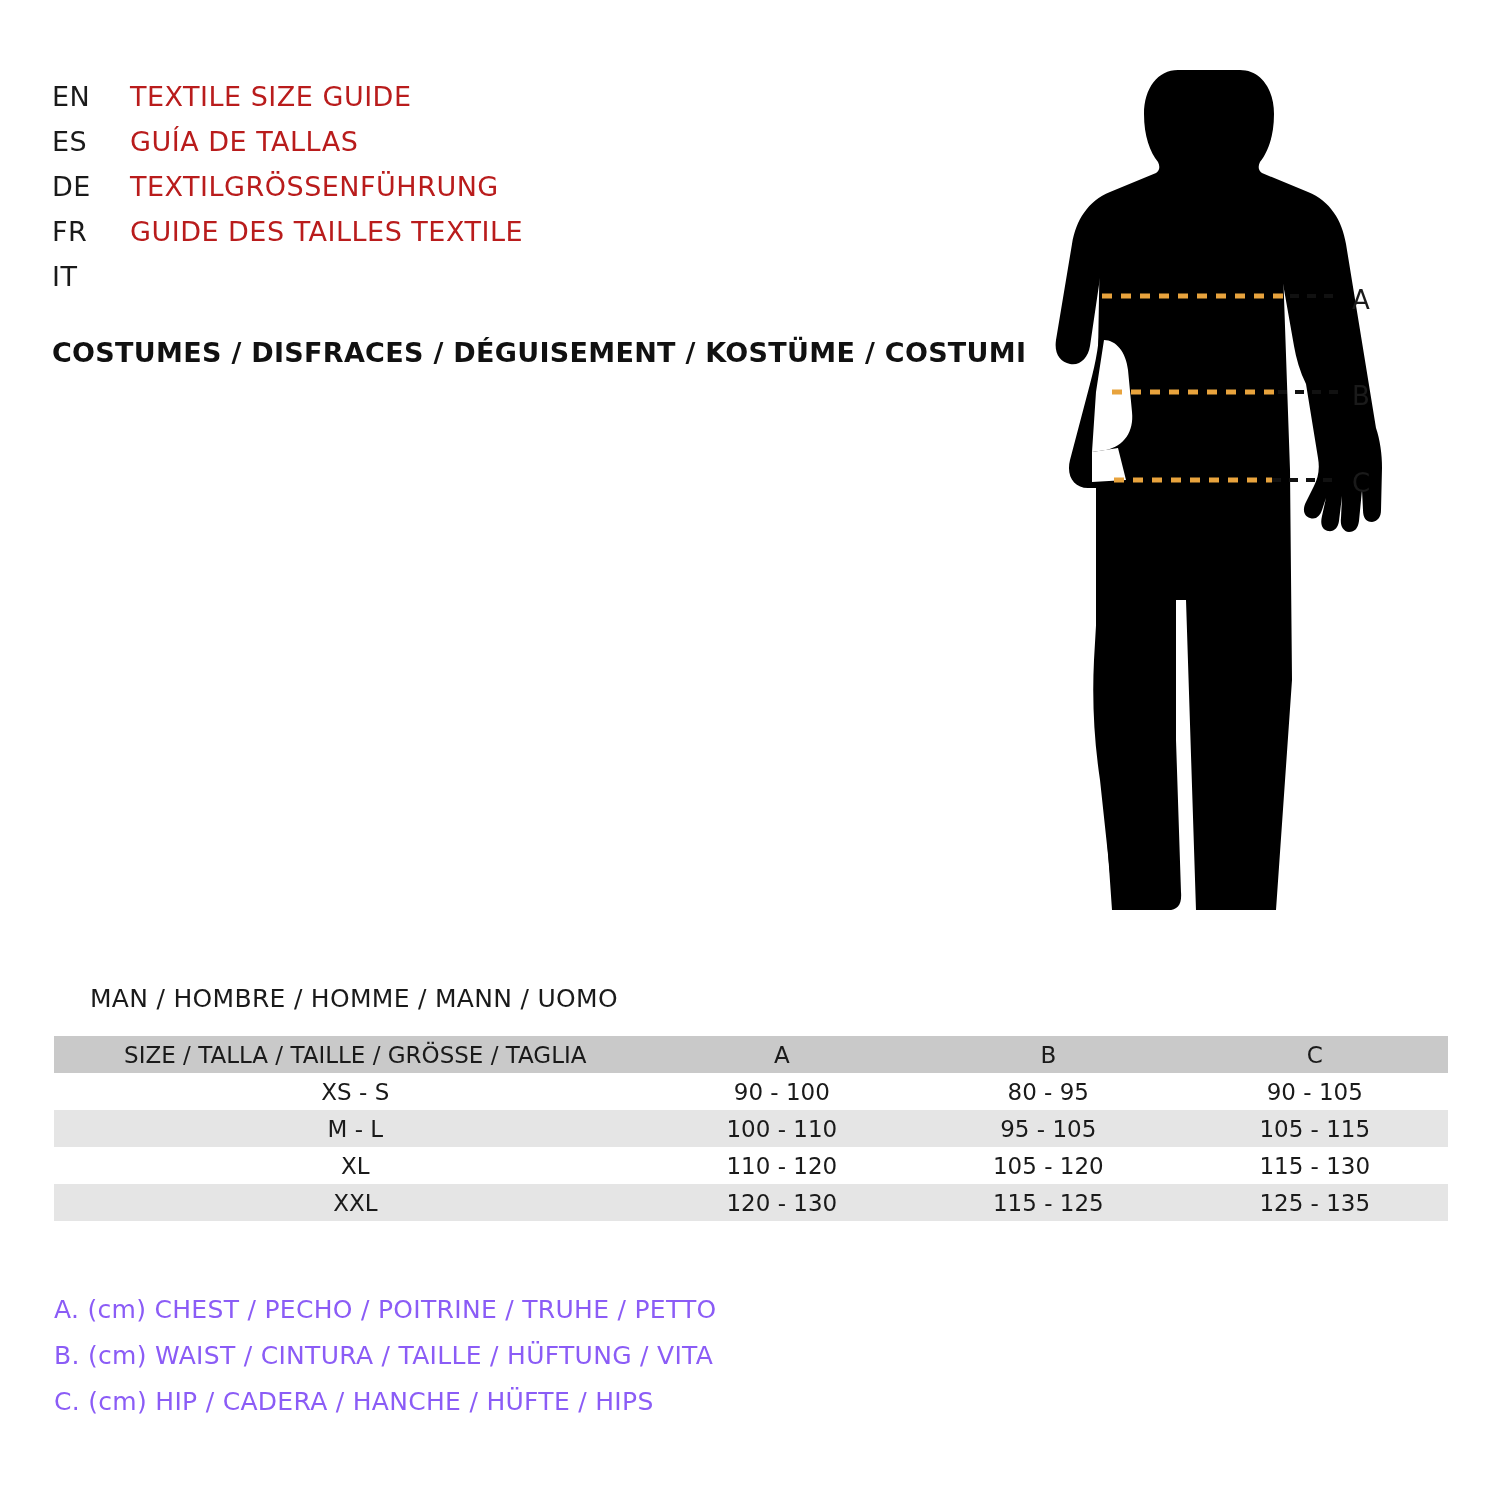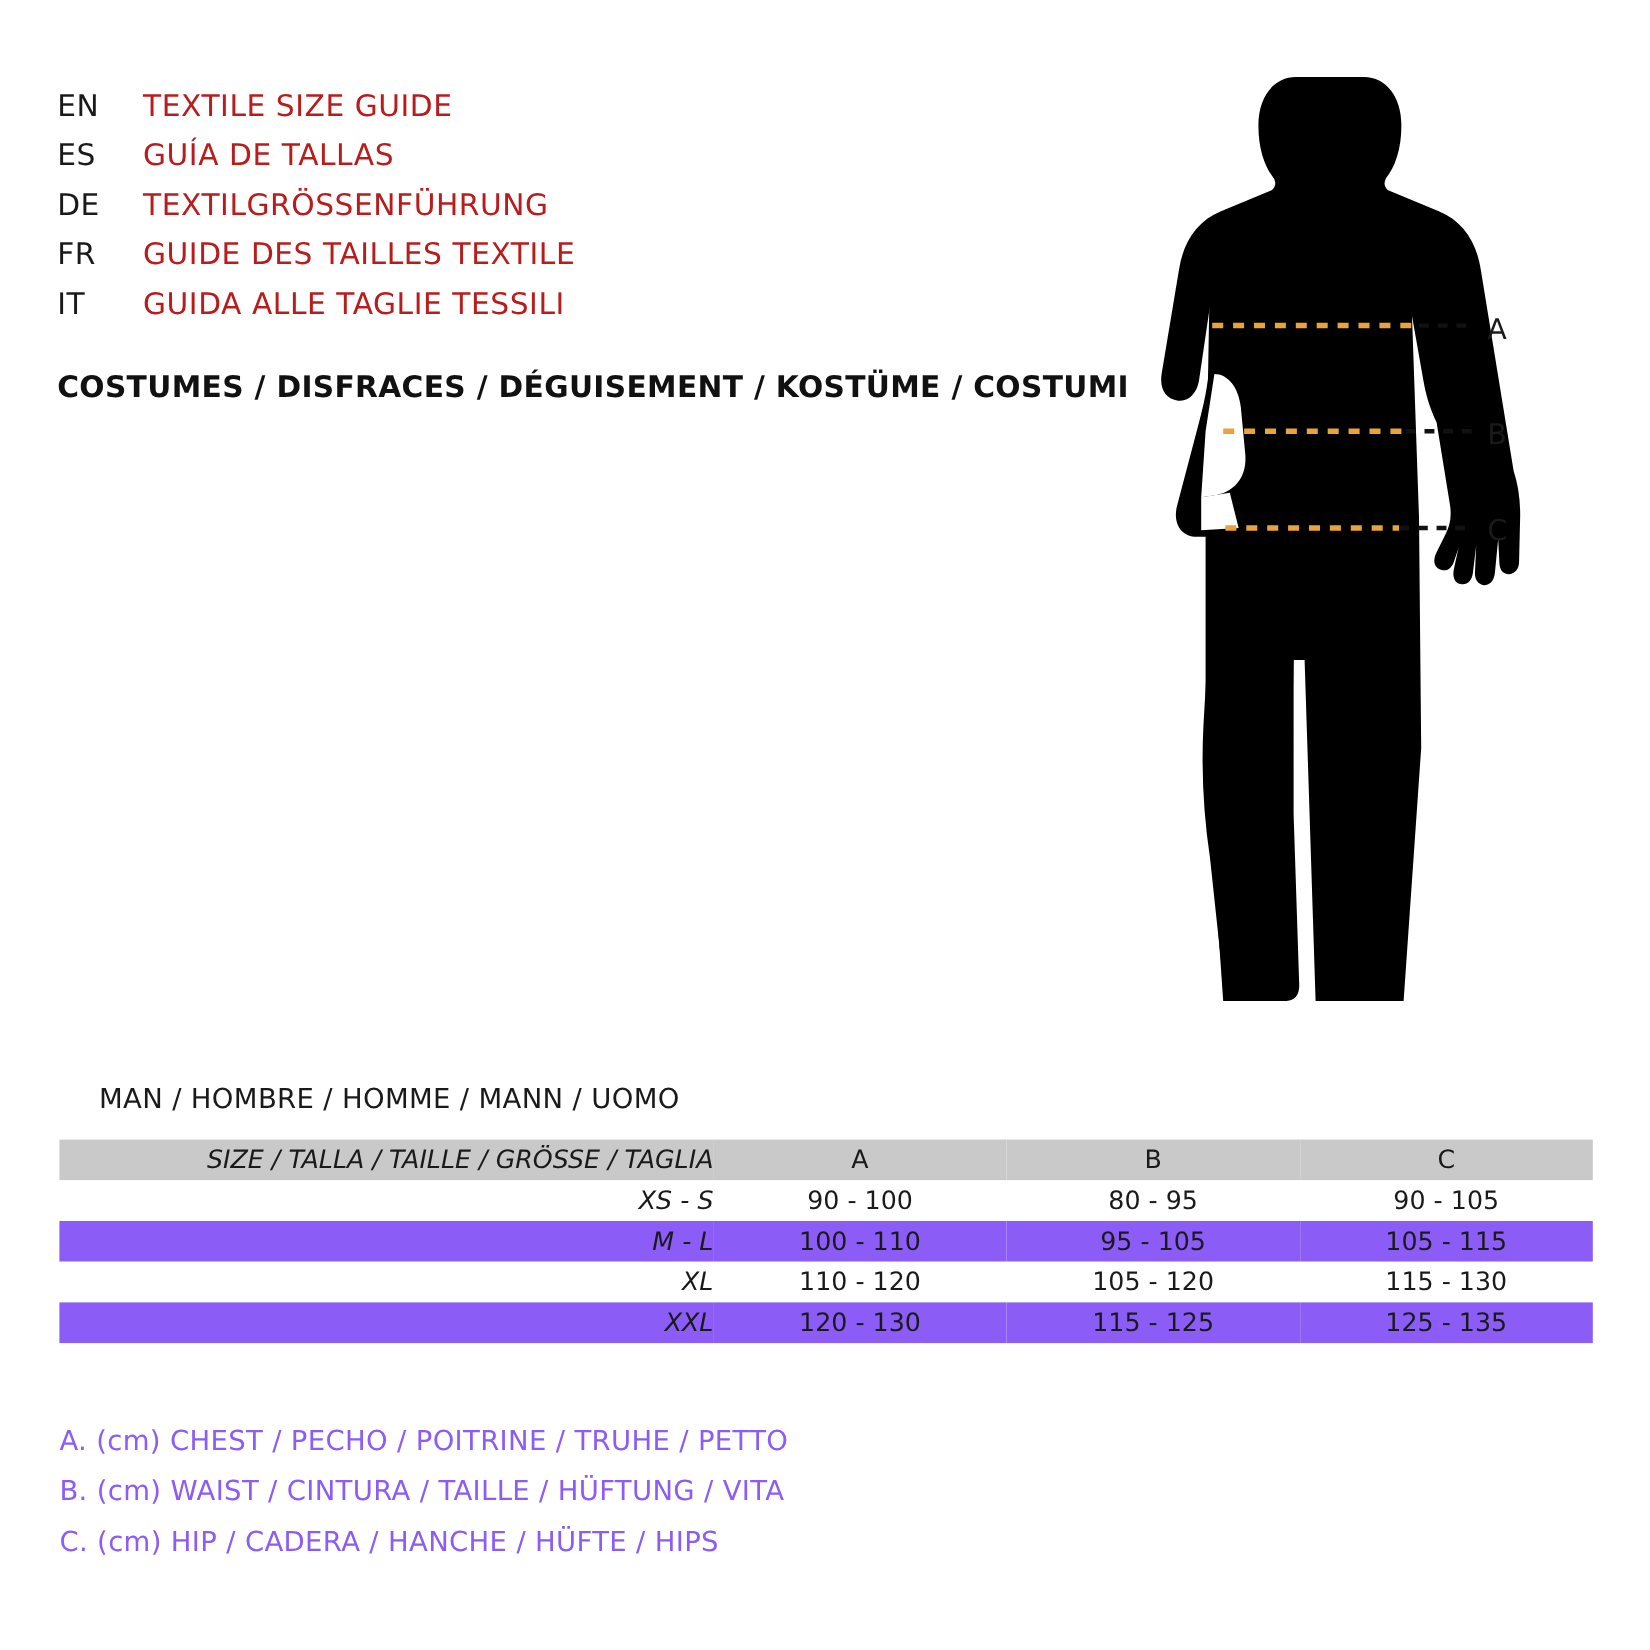--- a/index.html
+++ b/index.html
@@ -94,36 +94,35 @@
     padding: 0;
     height: 37px;
     font-weight: normal;
     color: #1a1a1a;
   }
   table.size-table thead th {
     background: #c9c9c9;
   }
   table.size-table th.col-label,
   table.size-table td.col-label {
-    text-align: right;
+    text-align: center;
     padding-left: 8px;
     width: 590px;
-    font-style: italic;
   }
   table.size-table th.col-m,
   table.size-table td.col-m {
     text-align: center;
     width: 268px;
   }
   table.size-table tbody tr.odd td {
     background: #ffffff;
     margin-top: 25px;
   }
   table.size-table tbody tr.even td {
-    background: #8b5cf6;
+    background: #e5e5e5;
   }
 
   
   .legend {
     position: absolute;
     left: 54px;
     top: 1295px;
     width: 1100px;
   }
   .legend-row {
@@ -148,21 +147,20 @@
   <div class="lang-row">
     <div class="lang-code">DE</div>
     <div class="lang-text">TEXTILGRÖSSENFÜHRUNG</div>
   </div>
   <div class="lang-row">
     <div class="lang-code">FR</div>
     <div class="lang-text">GUIDE DES TAILLES TEXTILE</div>
   </div>
   <div class="lang-row">
     <div class="lang-code">IT</div>
-    <div class="lang-text">GUIDA ALLE TAGLIE TESSILI</div>
   </div>
 </div>
 
 <div class="costumes-line">COSTUMES / DISFRACES / DÉGUISEMENT / KOSTÜME / COSTUMI</div>
 
 <div class="figure-wrap">
   <svg width="460" height="890" viewBox="0 0 460 890">
 
     <path fill="#000000" d="
       M 178,30

